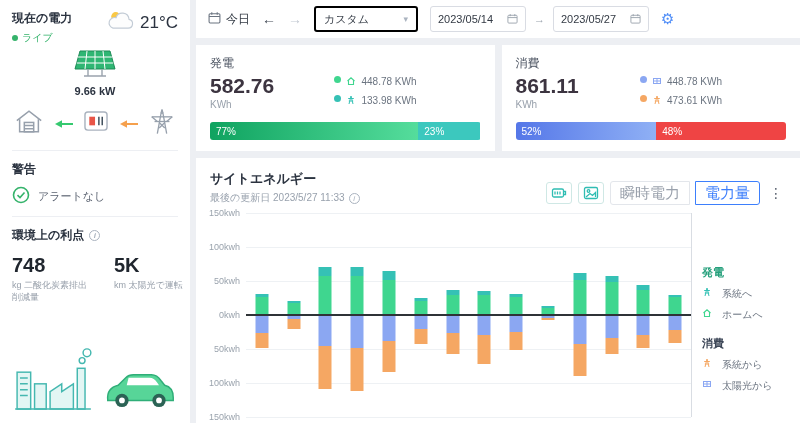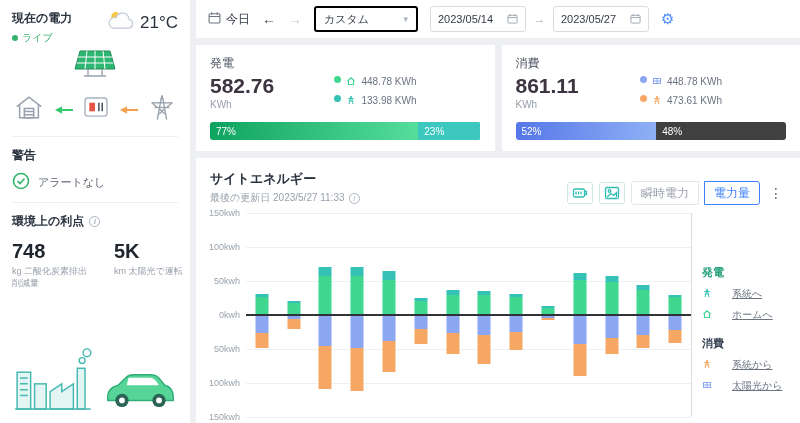--- a/index.html
+++ b/index.html
@@ -53,47 +53,47 @@
   .card-legend { display:flex; flex-direction:column; gap:7px; margin-top:2px; }
   .legend-row { display:flex; align-items:flex-start; gap:5px; font-size:10px; color:#6b7480; }
   .dot { width:7px; height:7px; border-radius:50%; display:inline-block; }
   .progress { position:absolute; left:14px; right:14px; bottom:11px; height:18px; border-radius:3px;
     overflow:hidden; display:flex; }
   .seg { height:100%; display:flex; align-items:center; font-size:10px; color:#fff; }
   .seg .pct { padding-left:6px; }
   .gen-left { background:linear-gradient(90deg,#0fa360,#55dd9c); }
   .gen-right { background:#3cc8be; }
   .con-left { background:linear-gradient(90deg,#5577e8,#8fb0f5); }
-  .con-right { background:#404040; }
+  .con-right { background:#ef4444; }
 
   .chart-card { background:#fff; flex:1; padding:12px 14px; position:relative; }
   .chart-head { display:flex; justify-content:space-between; align-items:flex-end; }
   .chart-title { font-size:13px; font-weight:bold; color:#2b3340; }
   .chart-sub { font-size:10px; color:#98a1ad; margin-top:3px; display:flex; align-items:center; gap:4px; }
   .chart-controls { display:flex; align-items:center; gap:6px; }
   .icon-btn { width:26px; height:22px; border:1px solid #cfe8e5; border-radius:3px; background:#fff;
     display:flex; align-items:center; justify-content:center; cursor:pointer; }
-  .tg { height:24px; padding:0 9px; font-size:12px; background:#fff; cursor:pointer; }
+  .tg { height:24px; padding:0 9px; font-size:15px; background:#fff; cursor:pointer; }
   .tg.left { border:1px solid #e3e6eb; border-radius:3px 0 0 3px; color:#9aa1ac; }
   .tg.right { border:1px solid #3d7ffc; border-radius:0 3px 3px 0; color:#3d7ffc; margin-left:-1px; }
   .menu { color:#5a6270; font-size:14px; cursor:pointer; padding:0 3px; }
 
   .chart-body { display:flex; margin-top:8px; }
   .y-gutter { width:36px; position:relative; height:204px; flex:none; }
   .ytick { position:absolute; right:6px; transform:translateY(-50%); font-size:9px; color:#9aa3ad; white-space:nowrap; }
   .chart-plot { flex:1; position:relative; height:204px; border-right:1px solid #d9dde3; }
   .gridline { position:absolute; left:0; right:0; height:1px; background:#eef1f4; }
   .gridline.zero { background:#2f3337; height:2px; margin-top:-1px; z-index:3; }
   .bar-slot { position:absolute; top:0; bottom:0; z-index:1; }
   .stack { position:absolute; left:50%; transform:translateX(-50%); width:13px; display:flex; flex-direction:column; }
   .stack.up { bottom:50%; } .stack.down { top:50%; }
   .chart-legend { width:94px; flex:none; padding:52px 0 0 10px; font-size:10px; }
   .lg-title { font-weight:bold; font-size:11px; margin-bottom:7px; }
   .lg-title.gen { color:#26a07c; } .lg-title.con { color:#3c4657; margin-top:14px; }
-  .lg-item { display:flex; align-items:center; gap:20px; color:#6b7480; margin-bottom:7px;text-decoration:underline; }
+  .lg-item { display:flex; gap:10px; color:#6b7480; margin-bottom:7px; }
 </style>
 </head>
 <body>
 
 <div class="app">
 
   <aside class="sidebar">
     <div class="sb-head">
       <div>
         <div class="sb-title">現在の電力</div>
@@ -114,20 +114,21 @@
     </div>
 
     <div class="solar-block">
       <span>
         <svg width="44" height="30" viewBox="0 0 44 30">
           <path d="M7 2 H37 L42 20 H2 Z" fill="#2fb673" stroke="#1e8a57" stroke-width="1"></path>
           <path d="M14 2 L12 20 M22 2 L22 20 M30 2 L32 20 M5 8 H39 M3.7 14 H40.3" stroke="#fff" stroke-width="1"></path>
           <path d="M15 20 V27 M29 20 V27 M11 27 H33" stroke="#9aa3ad" stroke-width="1.4" fill="none"></path>
         </svg>
       </span>
+      <div class="kw">9.66 kW</div>
     </div>
 
     <div class="flow-row">
       <span>
         <svg width="30" height="27" viewBox="0 0 32 28" fill="none" stroke="#97a0ac" stroke-width="1.6">
           <path d="M3 13 L16 3 L29 13"></path>
             <path d="M6 11.5 V25 H26 V11.5"></path>
           <rect x="11" y="15" width="10" height="10"></rect>
             <path d="M11 18.3 H21 M11 21.6 H21"></path>
         </svg>

